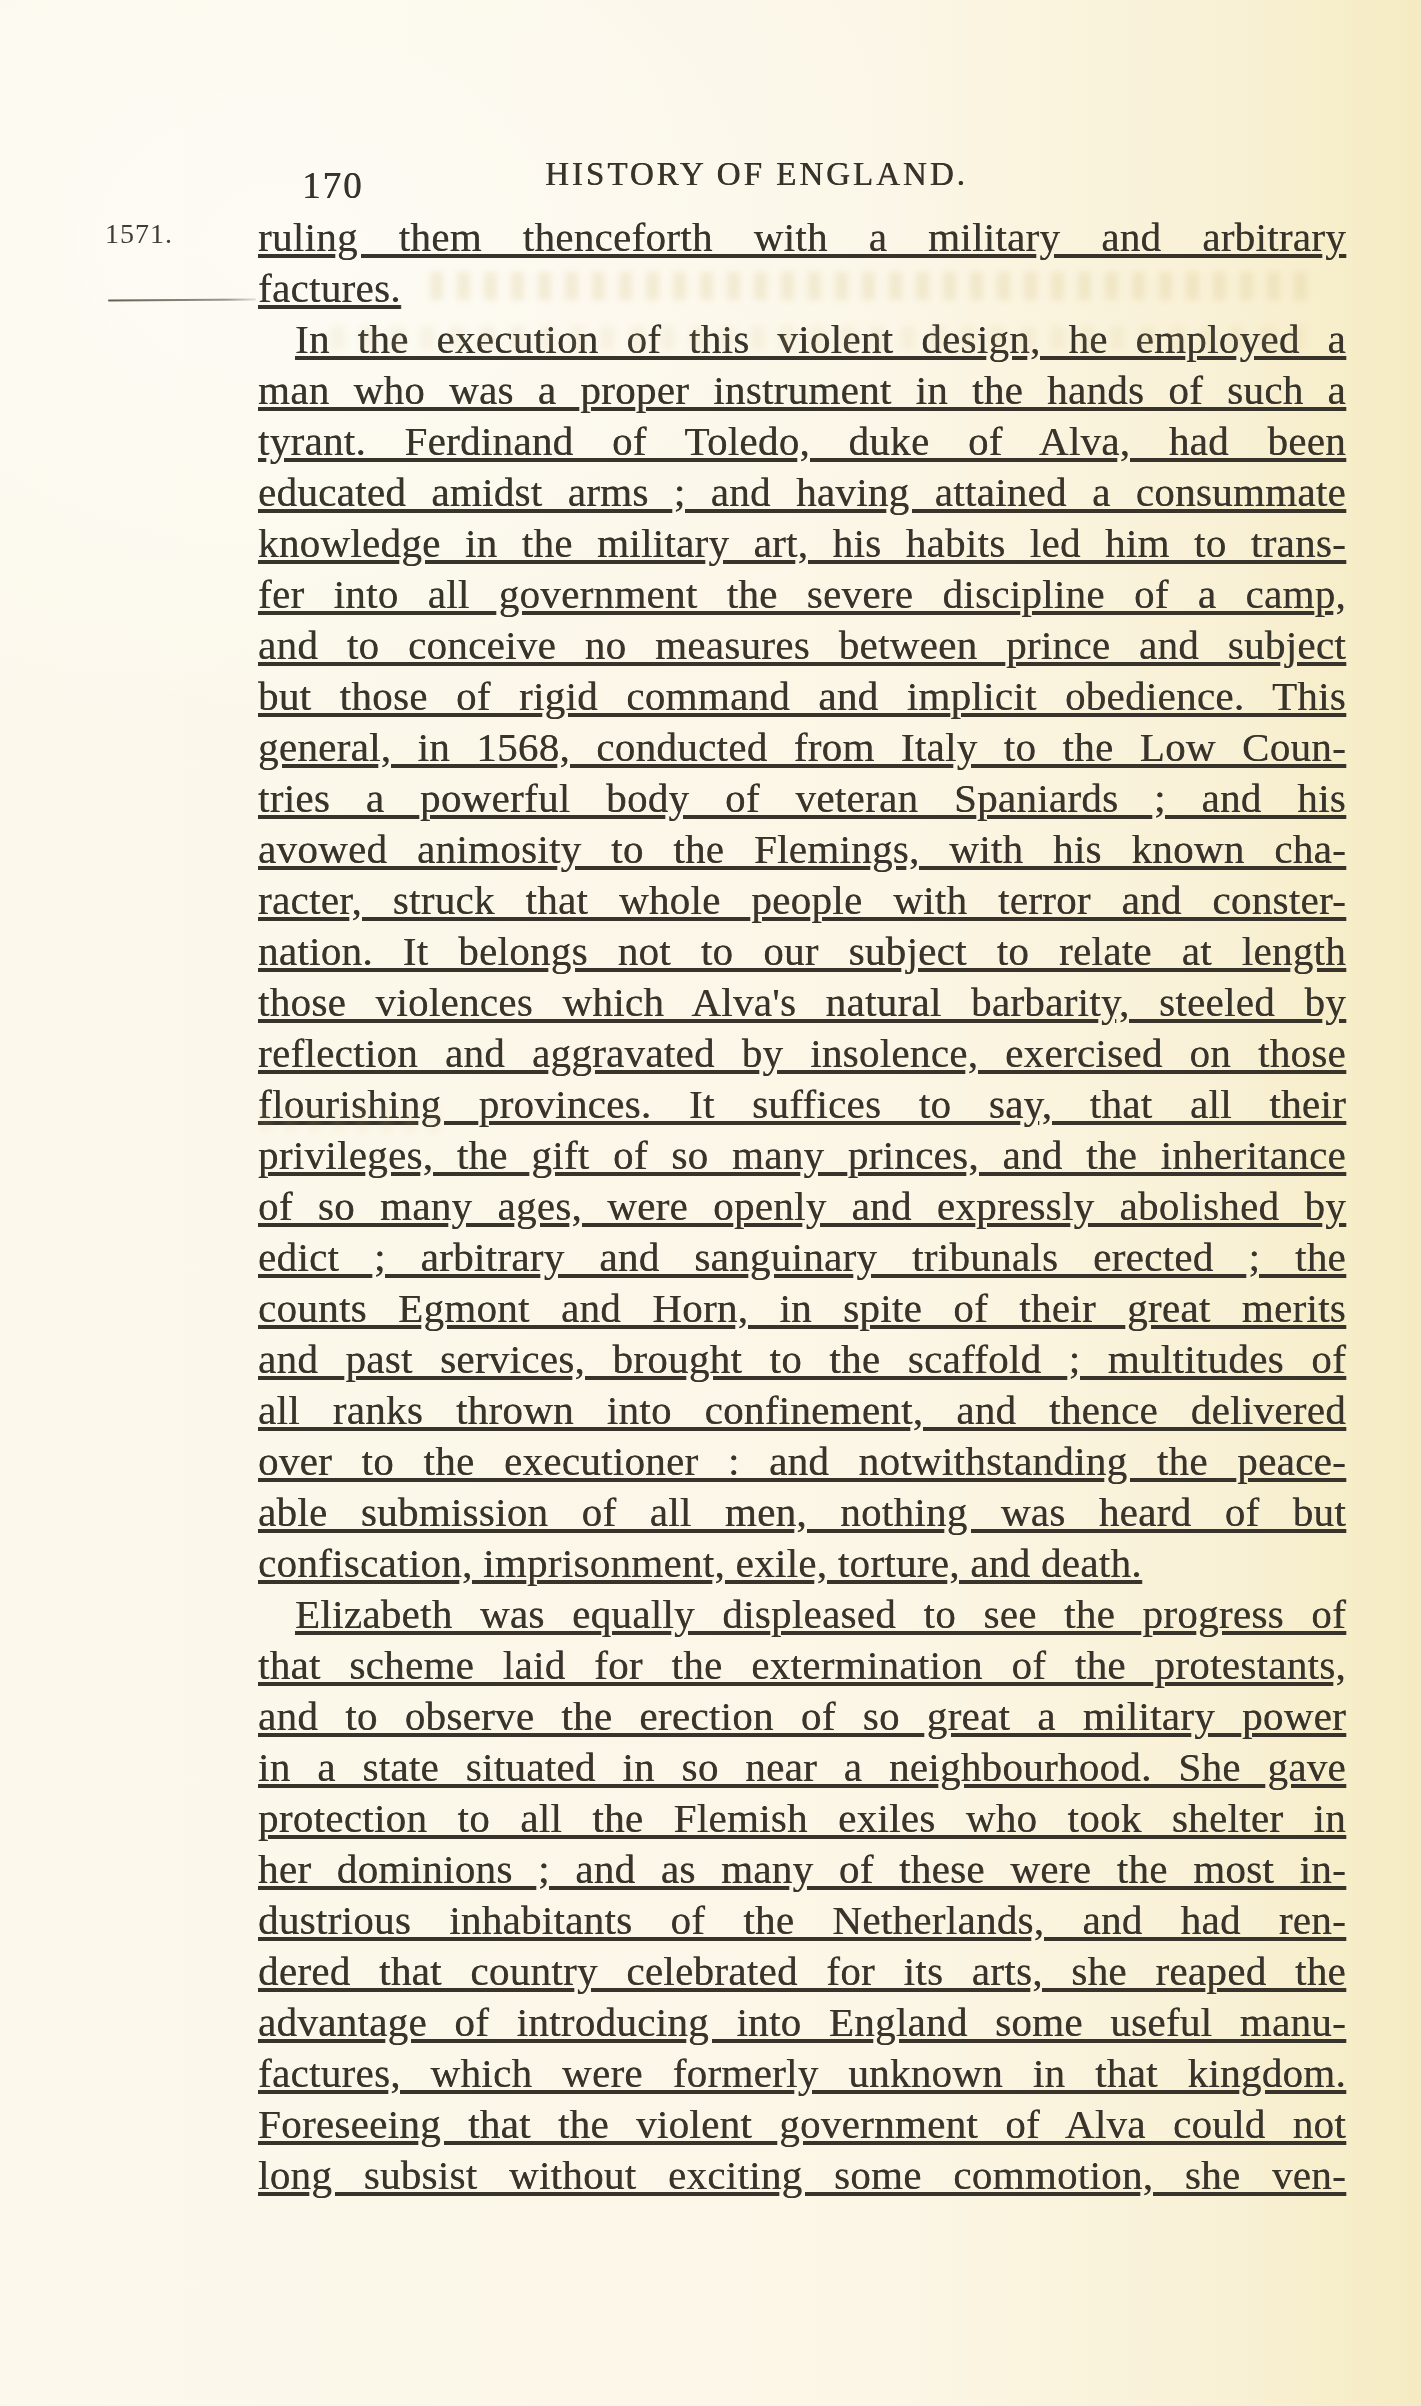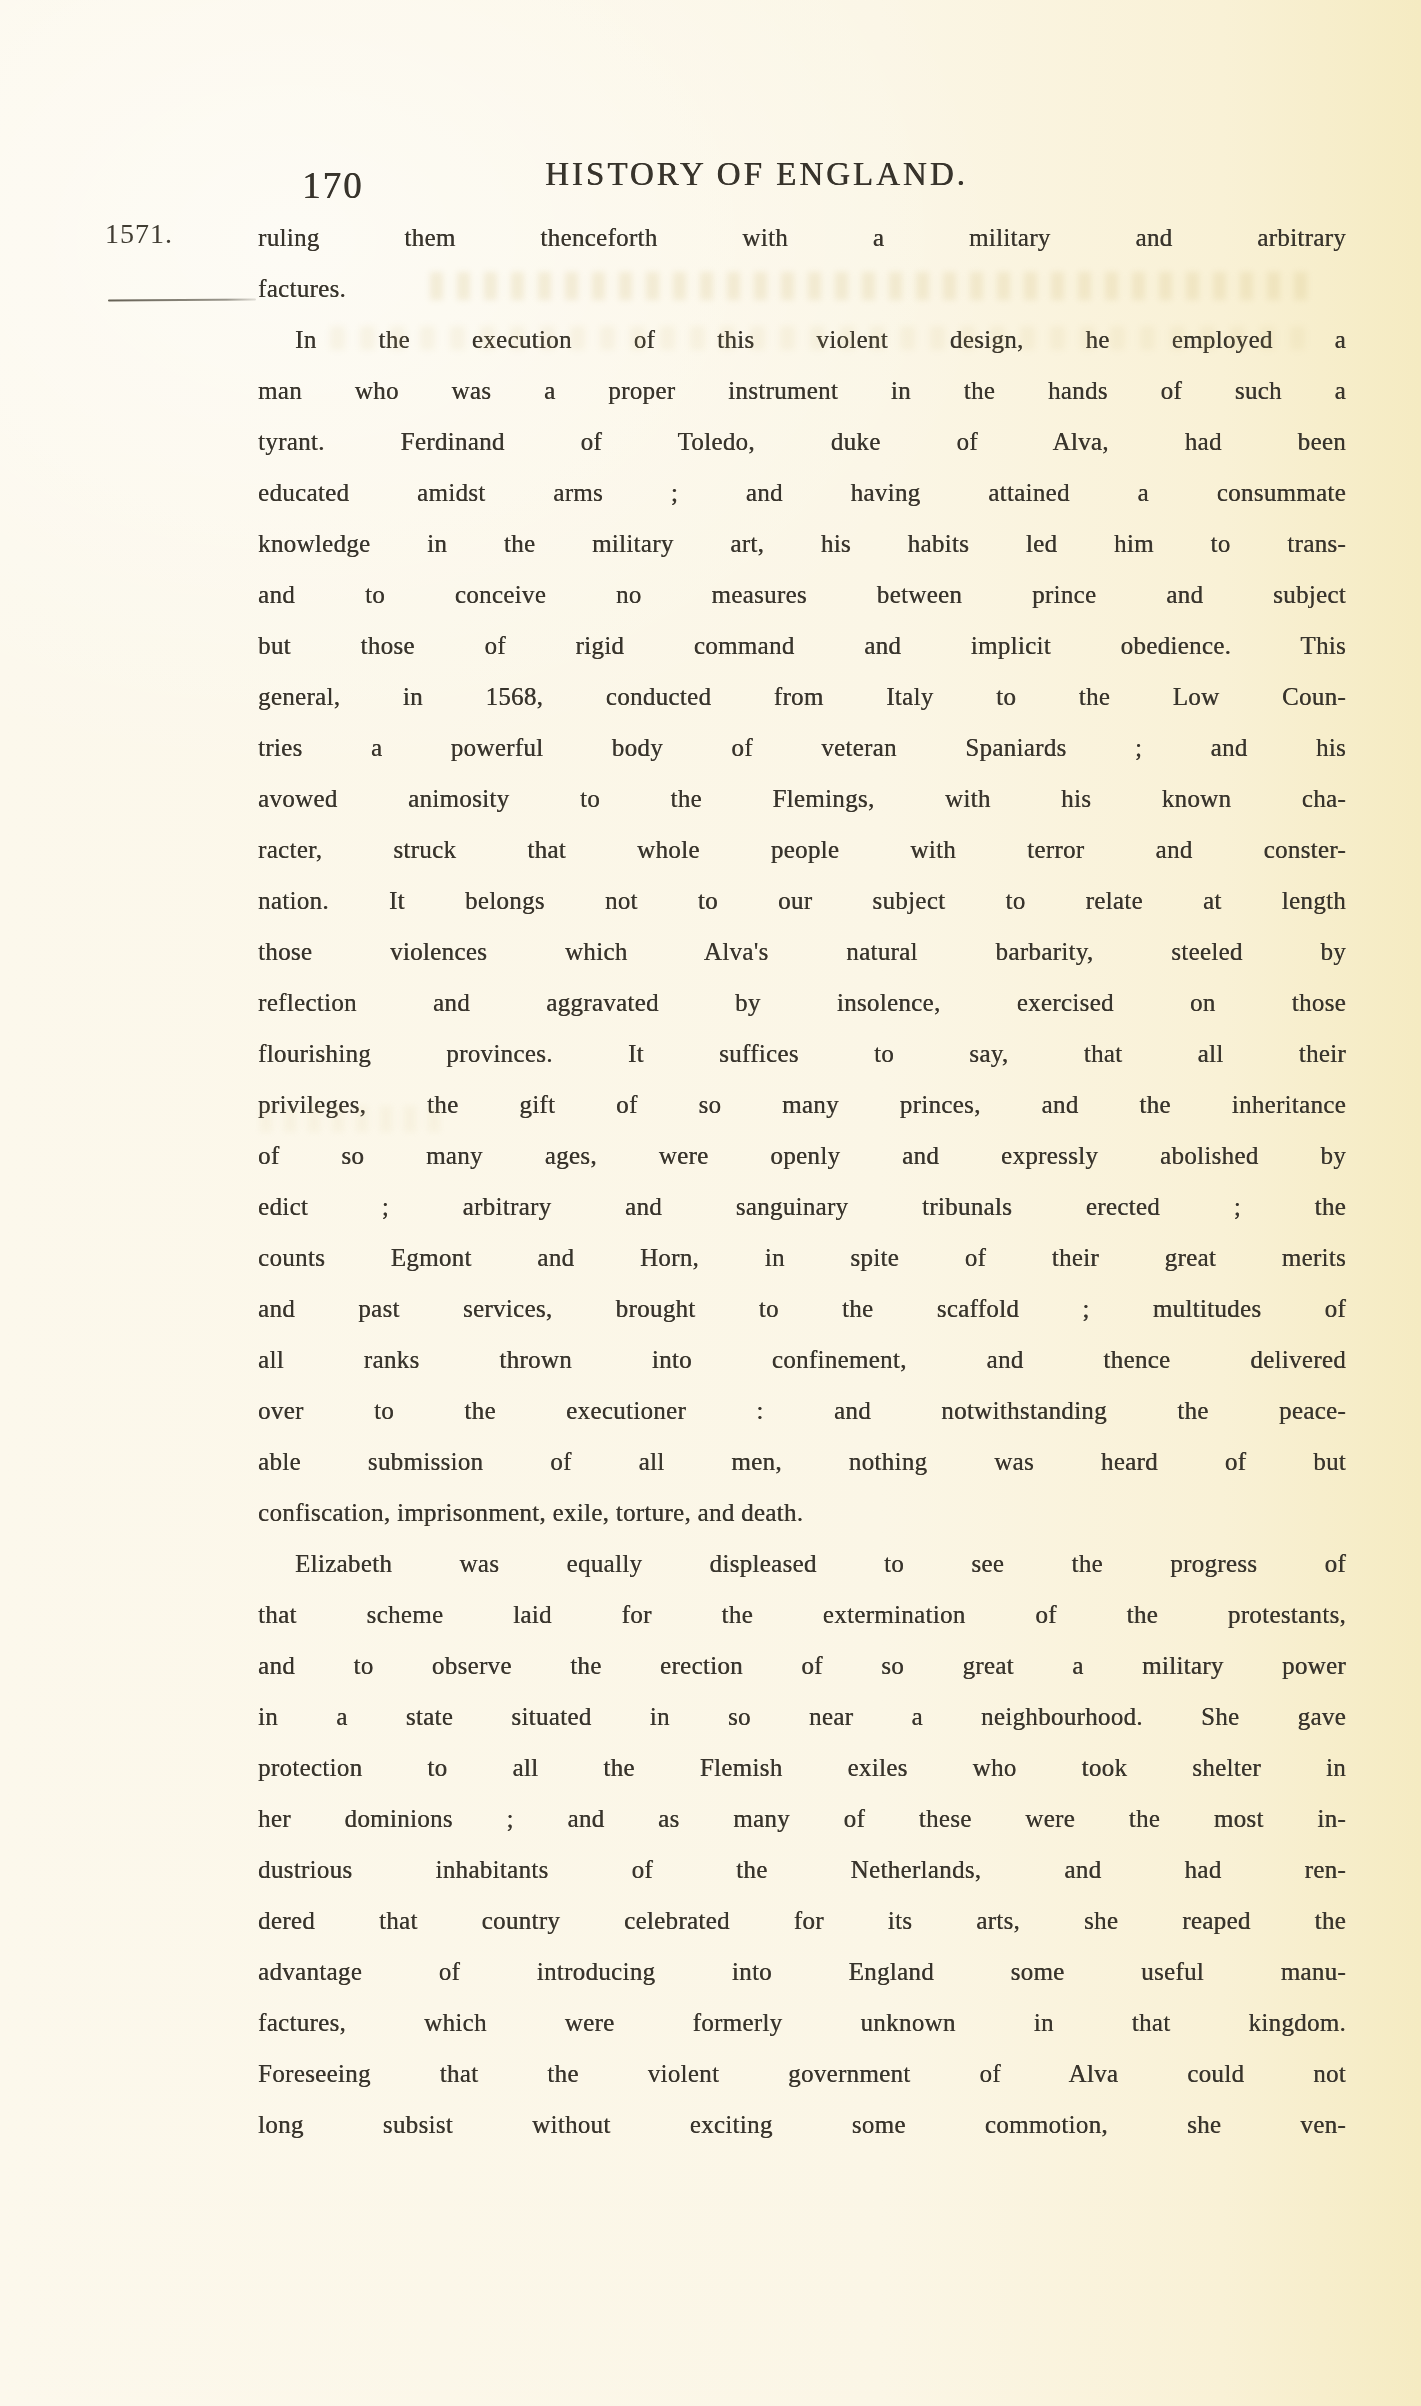--- a/index.html
+++ b/index.html
@@ -35,24 +35,25 @@
     position:absolute;top:299px;left:108px;width:148px;height:2px;
     background:linear-gradient(90deg,rgba(74,69,56,.85),rgba(74,69,56,.55) 80%,rgba(74,69,56,.15));
     border-radius:1px;
     transform:rotate(-.4deg);
   }
   .body-text{
     position:absolute;top:212px;left:258px;width:1088px;
   }
   .line{
     height:51px;line-height:51px;
-    font-size:25px;letter-spacing:.3px;
+    font-size:41px;letter-spacing:.3px;
     text-align:justify;text-align-last:justify;text-justify:inter-word;
     white-space:nowrap;
     text-shadow:.35px 0 0 rgba(56,52,44,.85);
+    text-decoration:underline;
   }
   .line.end{text-align-last:left;}
   .line.indent{text-indent:37px;}
   
   .ghost{position:absolute;pointer-events:none;filter:blur(3px);}
   .ghost.g1{
     top:272px;left:430px;width:890px;height:28px;opacity:.45;
     background:repeating-linear-gradient(90deg,rgba(210,190,126,.5) 0 13px,rgba(210,190,126,0) 13px 27px);
   }
   .ghost.g2{
@@ -78,20 +79,21 @@
   <div class="margin-rule"></div>
 
   <div class="body-text">
       <div class="line">ruling them thenceforth with a military and arbitrary</div>
       <div class="line end">factures.</div>
       <div class="line indent">In the execution of this violent design, he employed a</div>
       <div class="line">man who was a proper instrument in the hands of such a</div>
       <div class="line">tyrant. Ferdinand of Toledo, duke of Alva, had been</div>
       <div class="line">educated amidst arms ; and having attained a consummate</div>
       <div class="line">knowledge in the military art, his habits led him to trans-</div>
+      <div class="line">fer into all government the severe discipline of a camp,</div>
       <div class="line">and to conceive no measures between prince and subject</div>
       <div class="line">but those of rigid command and implicit obedience. This</div>
       <div class="line">general, in 1568, conducted from Italy to the Low Coun-</div>
       <div class="line">tries a powerful body of veteran Spaniards ; and his</div>
       <div class="line">avowed animosity to the Flemings, with his known cha-</div>
       <div class="line">racter, struck that whole people with terror and conster-</div>
       <div class="line">nation. It belongs not to our subject to relate at length</div>
       <div class="line">those violences which Alva's natural barbarity, steeled by</div>
       <div class="line">reflection and aggravated by insolence, exercised on those</div>
       <div class="line">flourishing provinces. It suffices to say, that all their</div>

